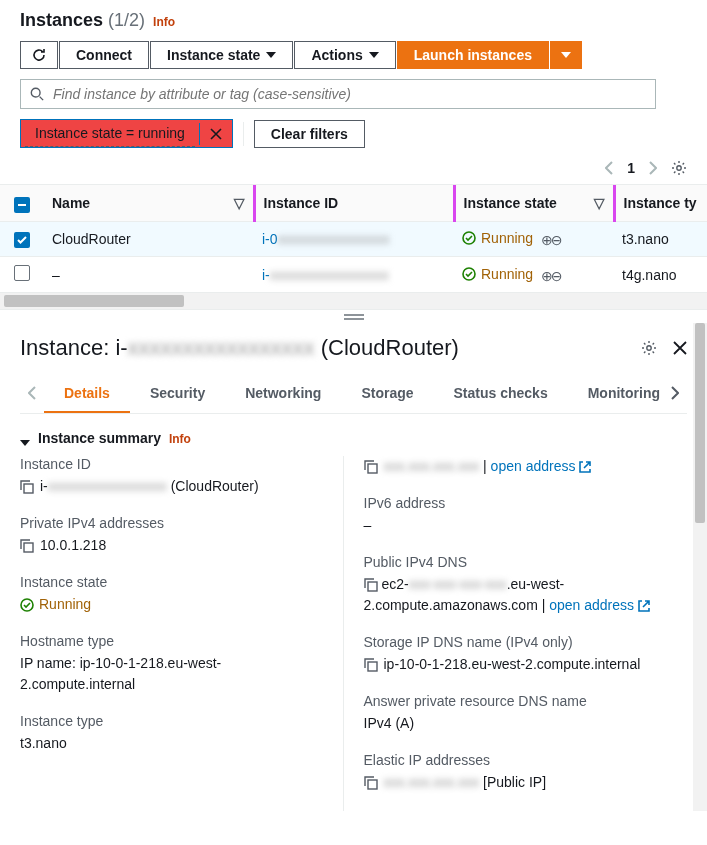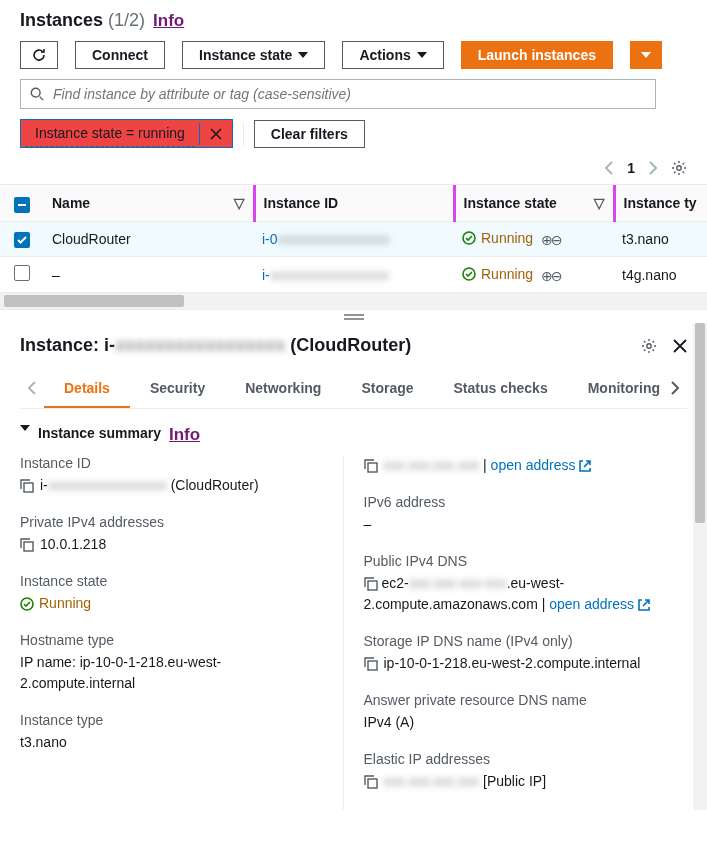--- a/index.html
+++ b/index.html
@@ -1,22 +1,22 @@
 <!DOCTYPE html>
 <html><head>
 <meta charset="utf-8">
 <style>
 * { box-sizing: border-box; margin: 0; padding: 0; }
 body { font-family: "Amazon Ember", "Helvetica Neue", Arial, sans-serif; font-size: 14px; color: #16191f; background: #fff; width: 707px; }
 .header { padding: 10px 20px 0 20px; }
 .title-row { display: flex; align-items: baseline; gap: 8px; margin-bottom: 10px; }
 .title-row h1 { font-size: 18px; font-weight: 700; }
 .title-row .count { color: #687078; font-weight: 400; font-size: 18px; }
-.info-link { color: #701a75; font-size: 17px; font-weight: 700; cursor: pointer; text-decoration: underline; }
-.toolbar { display: flex; gap: 17px; margin-bottom: 10px; flex-wrap: wrap; }
+.info-link { color: #c2410c; font-size: 12px; font-weight: 700; cursor: pointer; }
+.toolbar { display: flex; gap: 1px; margin-bottom: 10px; flex-wrap: wrap; }
 .btn { border: 1px solid #545b64; background: #fff; padding: 5px 16px; font-size: 14px; font-weight: 700; cursor: pointer; display: inline-flex; align-items: center; gap: 6px; color: #16191f; }
 .btn.icon-only { padding: 5px 10px; }
 .btn.primary { background: #ec7211; border-color: #ec7211; color: #fff; }
 .btn.primary-caret { background: #ec7211; border-color: #ec7211; color: #fff; padding: 5px 10px; }
 .search-row { margin-bottom: 10px; }
 .search-input-wrap { position: relative; }
 .search-input-wrap svg { position: absolute; left: 10px; top: 50%; transform: translateY(-50%); }
 .search-input { width: 636px; border: 1px solid #aab7b8; padding: 6px 10px 6px 32px; font-size: 14px; font-style: italic; color: #687078; }
 .filter-row { display: flex; align-items: center; gap: 10px; margin-bottom: 8px; }
 .filter-token { border: 1px solid #0073bb; background: #ef4444; display: flex; align-items: center; }
@@ -41,28 +41,28 @@
 tr.selected { background: #f1faff; }
 .link { color: #0073bb; cursor: pointer; }
 .redacted { filter: blur(3px); color: #999; user-select: none; }
 .status-running { color: #a16207; font-weight: 400; display: inline-flex; align-items: center; gap: 5px; }
 .alarm-icons { color: #545b64; letter-spacing: -2px; }
 .scroll-track { height: 16px; background: #f2f2f2; position: relative; }
 .scroll-thumb { position: absolute; left: 4px; top: 2px; width: 180px; height: 12px; background: #c1c1c1; border-radius: 2px; }
 .split-handle { height: 14px; display: flex; align-items: center; justify-content: center; background: #fff; border-top: 1px solid #eaeded; }
 .detail-pane { padding: 12px 20px 0 20px; position: relative; }
 .detail-header { display: flex; align-items: center; justify-content: space-between; margin-bottom: 14px; }
-.detail-header h2 { font-size: 18px; font-weight: 700; }
+.detail-header h2 { font-size: 22px; font-weight: 400; }
 .detail-actions { display: flex; gap: 16px; align-items: center; }
 .tabs-wrap { display: flex; align-items: center; border-bottom: 1px solid #eaeded; }
 .tabs { display: flex; overflow: hidden; flex: 1; }
 .tab { padding: 10px 20px; font-size: 14px; font-weight: 700; color: #545b64; cursor: pointer; white-space: nowrap; }
 .tab.active { color: #ec7211; border-bottom: 2px solid #ec7211; }
 .tab-scroll-btn { padding: 8px; cursor: pointer; color: #545b64; }
-.section-header { display: flex; align-items: flex-start; gap: 8px; padding: 16px 0 10px 0; }
+.section-header { display: flex; align-items: flex-end; gap: 8px; padding: 16px 0 10px 0; }
 .section-header h3 { font-size: 14px; font-weight: 700; }
 .detail-grid { display: grid; grid-template-columns: 1fr 1fr; gap: 0 20px; }
 .detail-col { border-right: 1px solid #eaeded; padding-right: 16px; }
 .detail-col:last-child { border-right: none; padding-right: 0; padding-left: 0; }
 .field { margin-bottom: 18px; }
 .field-label { color: #545b64; font-size: 14px; margin-bottom: 4px; }
 .field-value { font-size: 14px; display: flex; align-items: center; gap: 6px; flex-wrap: wrap; line-height: 1.5; }
 .copy-icon { flex-shrink: 0; }
 .ext-icon { display: inline-flex; vertical-align: middle; }
 .page-right-scroll { position: absolute; right: 0; top: 0; width: 14px; height: 100%; background: #f2f2f2; }

